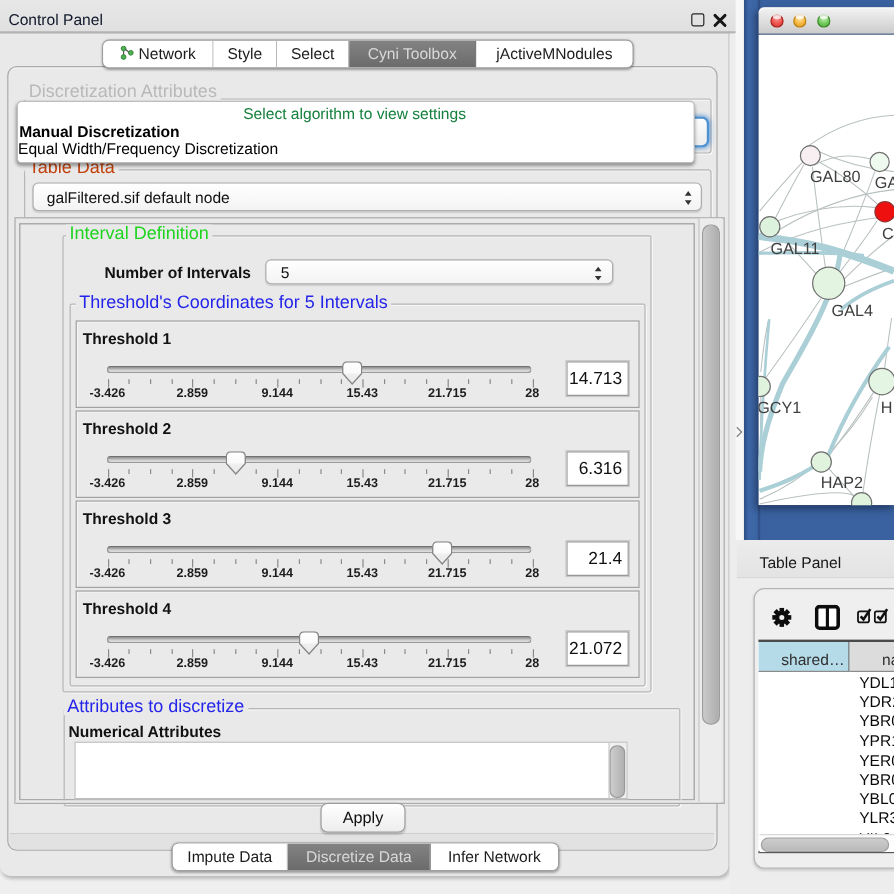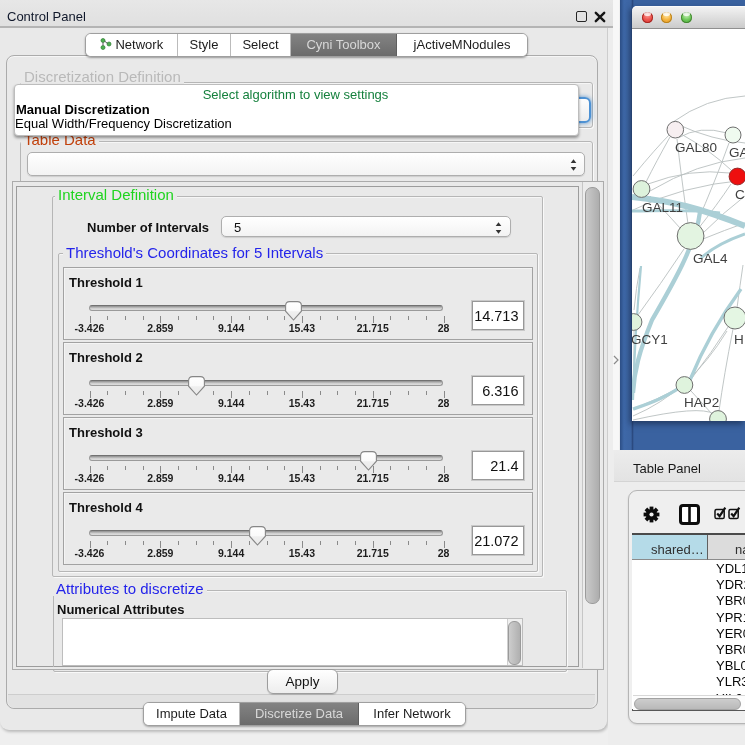--- a/index.html
+++ b/index.html
@@ -37,32 +37,32 @@
 <div class="abs" style="left:85px;top:32.5px;height:22.5px;border-radius:6px;box-shadow:0 1px 2px rgba(0,0,0,.35);background:#fff;overflow:hidden;border:1px solid #9f9f9f">
   <div class="seg" style="width:91px"><svg width="12" height="12" viewBox="0 0 12 12" style="vertical-align:-1px">
         <circle cx="3" cy="2.5" r="2" fill="#4caf50" stroke="#2e7d32" stroke-width=".7"></circle>
         <circle cx="3" cy="9.5" r="2" fill="#4caf50" stroke="#2e7d32" stroke-width=".7"></circle>
         <circle cx="9" cy="6" r="2" fill="#4caf50" stroke="#2e7d32" stroke-width=".7"></circle>
         <path d="M3 4.5 L3 7.5 M4.5 3 L7.5 5.5" stroke="#555" stroke-width="1"></path>
       </svg> Network</div><div class="seg" style="width:52px">Style</div><div class="seg" style="width:59px">Select</div><div class="seg" style="width:105px;background:linear-gradient(#838383,#6b6b6b);color:#d8d8d8;border-right:1px solid #5f5f5f">Cyni Toolbox</div><div class="seg" style="width:130px;border-right:none">jActiveMNodules</div>
 </div>
 
 <div class="etch" style="left:20px;top:82px;width:571px;height:44px"></div>
-<div class="blab" style="left:21px;top:69px;color:#b9b9b9">Discretization Definition</div>
+<div class="blab" style="left:21px;top:69px;color:#b9b9b9">Discretization Attributes</div>
 
 <div class="abs" style="left:520px;top:97px;width:67px;height:22px;border-radius:6px;background:linear-gradient(#fdfdfd,#ededed);border:2px solid #4e92d4;box-shadow:0 0 4px rgba(60,130,200,.85)"></div>
 
 <div class="abs" style="left:14px;top:83.5px;width:563px;height:50.5px;background:#fff;border:1px solid #bdbdbd;border-radius:4px;box-shadow:0 2px 3px rgba(0,0,0,.38);z-index:30"></div>
 <div class="abs" style="left:14px;top:87px;width:563px;text-align:center;font-size:13px;color:#15803d;z-index:31">Select algorithm to view settings</div>
 <div class="abs" style="left:16px;top:102px;font-size:13px;font-weight:bold;color:#000;z-index:31">Manual Discretization</div>
 <div class="abs" style="left:15px;top:115.5px;font-size:13px;color:#000;z-index:31">Equal Width/Frequency Discretization</div>
 
 <div class="etch" style="left:20px;top:141px;width:571px;height:41px"></div>
 <div class="blab" style="left:21px;top:132px;color:#c2410c">Table Data</div>
-<div class="combo" style="left:27px;top:152px;width:558px;height:24px;line-height:24px;box-sizing:border-box">
+<div class="combo" style="left:27px;top:152px;width:558px;height:24px;line-height:24px;box-sizing:border-box"><span style="padding-left:11px">galFiltered.sif default node</span>
  <svg class="carr" style="right:7px;top:6px" viewBox="0 0 7 12">
       <path d="M3.5 0.2 L6.3 4.1 H0.7 Z" fill="#333"></path>
       <path d="M3.5 11.8 L6.3 7.9 H0.7 Z" fill="#333"></path>
     </svg>
 </div>
 
 <div class="abs" style="left:11.5px;top:181px;width:590px;height:487px;border:1px solid #ababab;background:#e9e9e9"></div>
 
 <div class="abs" id="viewport" style="left:16px;top:186px;width:561px;height:479px;border:1px solid #9c9c9c;background:#e9e9e9;overflow:hidden"></div>
 

